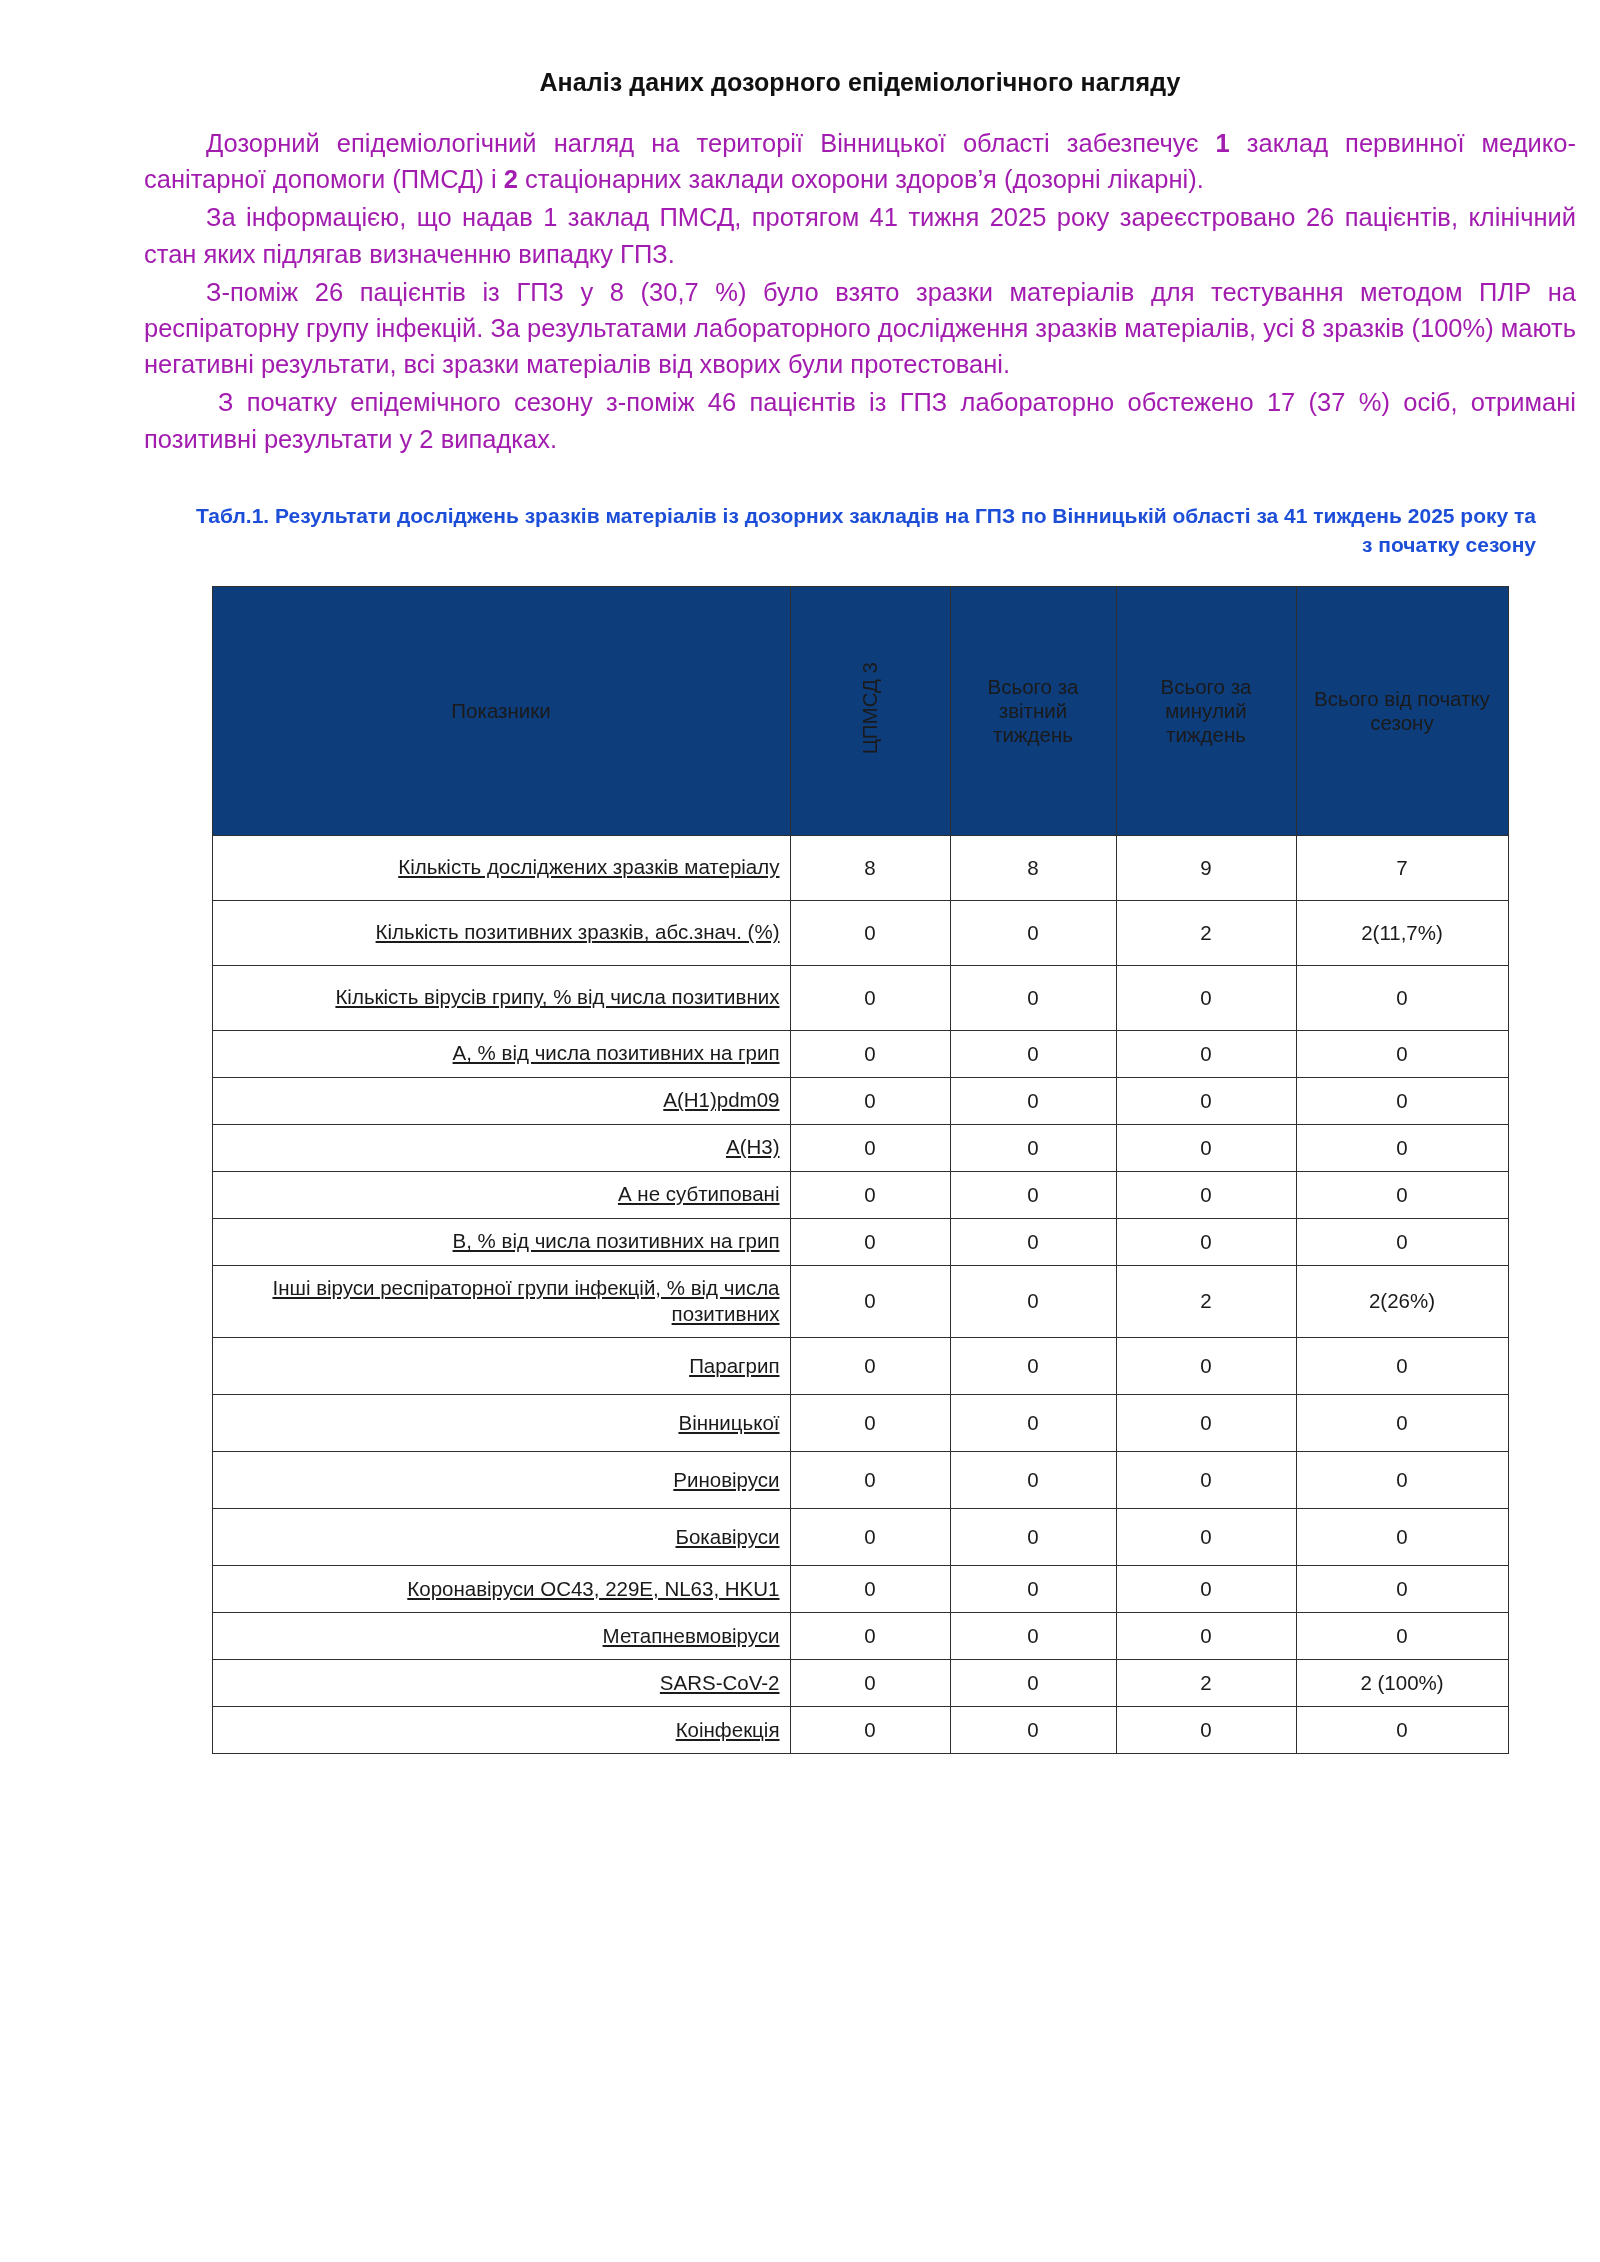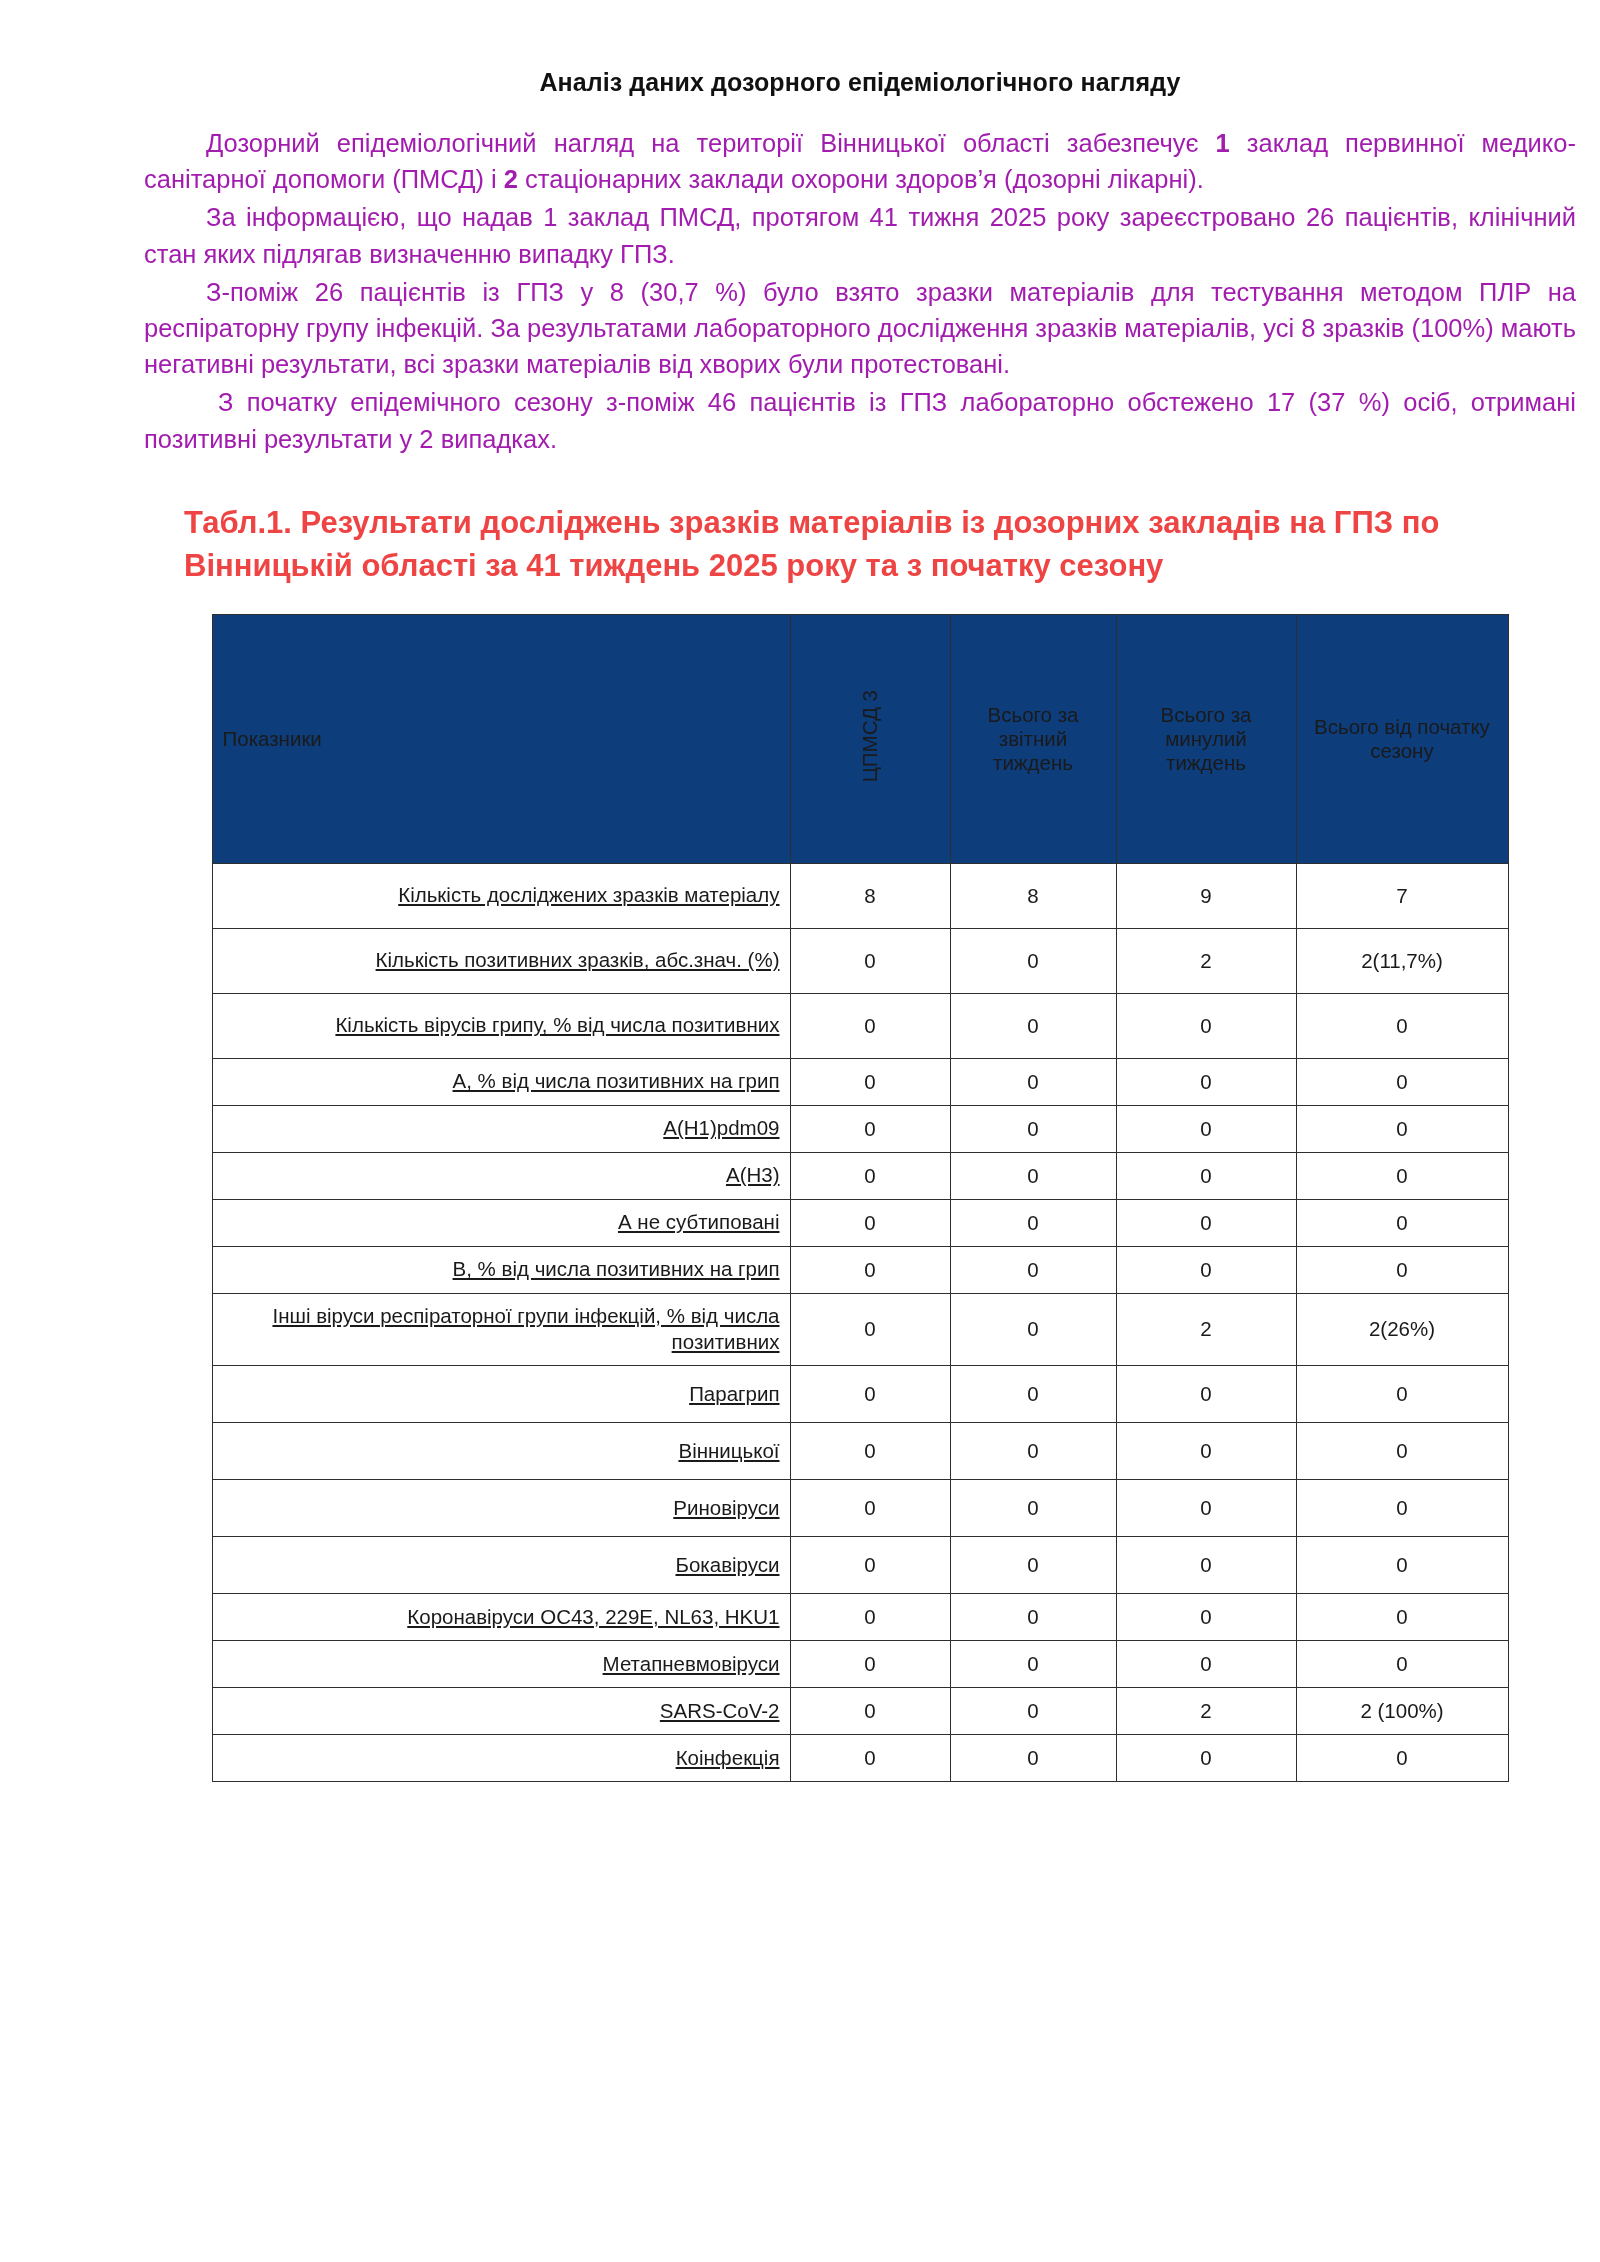--- a/index.html
+++ b/index.html
@@ -41,24 +41,24 @@
     width: 62px;
   }
   .para .indent-wide {
     display: inline-block;
     width: 74px;
   }
   b { font-weight: bold; }
 
   .table-caption {
     margin: 44px 0 26px 0;
-    text-align: left;
-    color: #ef4444;
+    text-align: right;
+    color: #1d4ed8;
     font-weight: bold;
-    font-size: 31px;
+    font-size: 21px;
     line-height: 1.4;
     padding: 0 40px;
   }
 
   table.data {
     border-collapse: collapse;
     margin: 0 auto;
     width: 1296px;
     table-layout: fixed;
   }
@@ -72,21 +72,21 @@
     color: #ffffff;
     font-weight: normal;
     font-size: 21px;
     vertical-align: middle;
     text-align: center;
     height: 236px;
     border: 1px solid #0e3d7c;
     padding: 6px 10px;
   }
   thead th.label-col {
-    text-align: left;
+    text-align: center;
   }
   thead th.vertical {
     white-space: nowrap;
   }
   thead th.vertical .vtext {
     writing-mode: vertical-rl;
     transform: rotate(180deg);
     display: inline-block;
     line-height: 1;
   }

